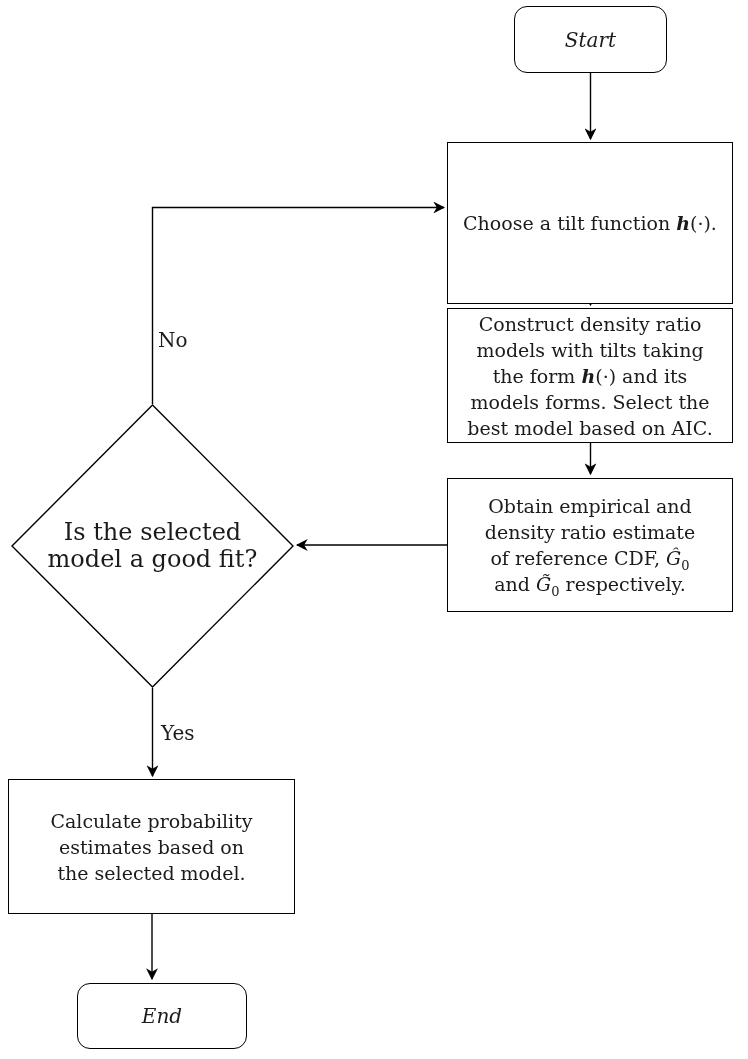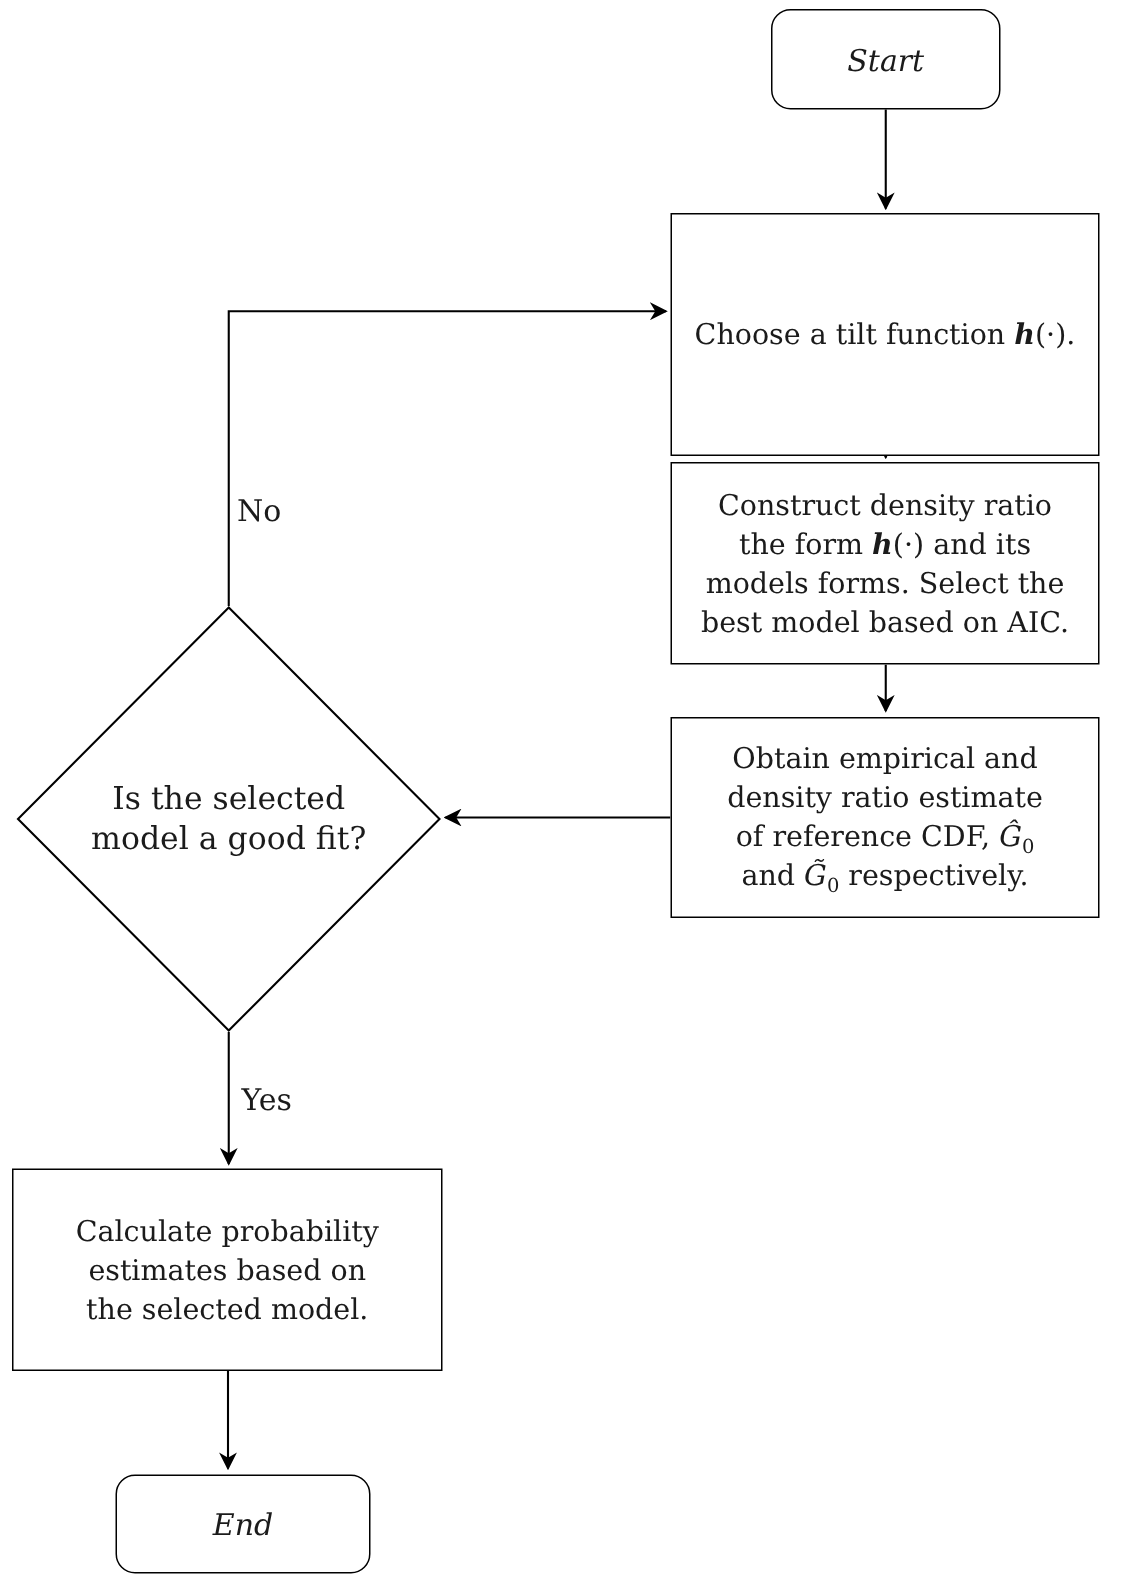--- a/index.html
+++ b/index.html
@@ -9,21 +9,21 @@
   }
   svg.connectors{position:absolute;left:0;top:0;width:748px;height:1059px;}
   .node{
     position:absolute;box-sizing:border-box;border:1.6px solid #000;background:#fff;
     display:flex;flex-direction:column;align-items:center;justify-content:center;
     text-align:center;font-size:19px;line-height:26px;
   }
   .terminal{border-radius:13px;font-size:20px;font-style:italic;}
   .decision-text{
     position:absolute;display:flex;flex-direction:column;align-items:center;justify-content:center;
-    text-align:center;font-size:21px;line-height:27px;background:transparent;border:none;
+    text-align:center;font-size:24px;line-height:27px;background:transparent;border:none;
   }
   .tline{white-space:nowrap;}
   .bi{font-style:italic;font-weight:bold;}
   .sym{font-style:italic;}
   sub{font-size:13px;line-height:0;}
   .edge-label{position:absolute;font-size:20px;line-height:22px;}
 </style>
 </head>
 <body>
 
@@ -48,20 +48,21 @@
   <div class="node terminal" style="left:514px;top:6px;width:153px;height:67px;">
     <div class="tline">Start</div>
   </div>
 
   <div class="node" style="left:447px;top:142px;width:286px;height:162px;text-align:right;">
     <div class="tline"><span>Choose a tilt function </span><span class="bi">h</span><span>(·).</span></div>
   </div>
 
   <div class="node" style="left:447px;top:308px;width:286px;height:135px;">
     <div class="tline">Construct density ratio</div>
+    <div class="tline">models with tilts taking</div>
     <div class="tline"><span>the form </span><span class="bi">h</span><span>(·) and its</span></div>
     <div class="tline">models forms.  Select the</div>
     <div class="tline">best model based on AIC.</div>
   </div>
 
   <div class="node" style="left:447px;top:478px;width:286px;height:134px;">
     <div class="tline">Obtain empirical and</div>
     <div class="tline">density ratio estimate</div>
     <div class="tline"><span>of reference CDF, </span><span class="sym">Ĝ</span><sub>0</sub></div>
     <div class="tline"><span>and </span><span class="sym">G̃</span><sub>0</sub><span> respectively.</span></div>

